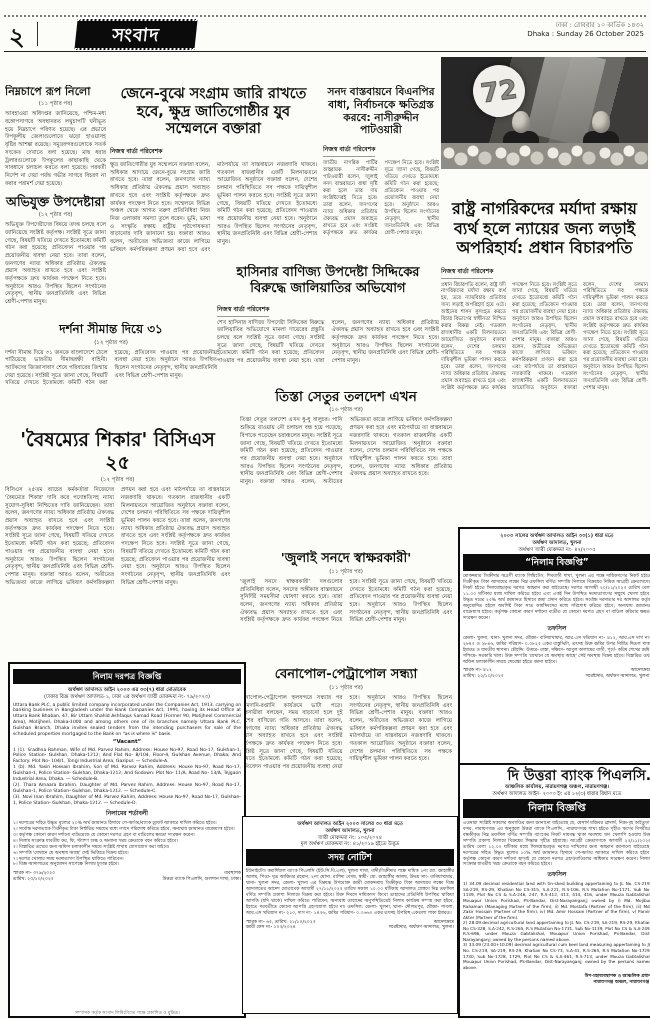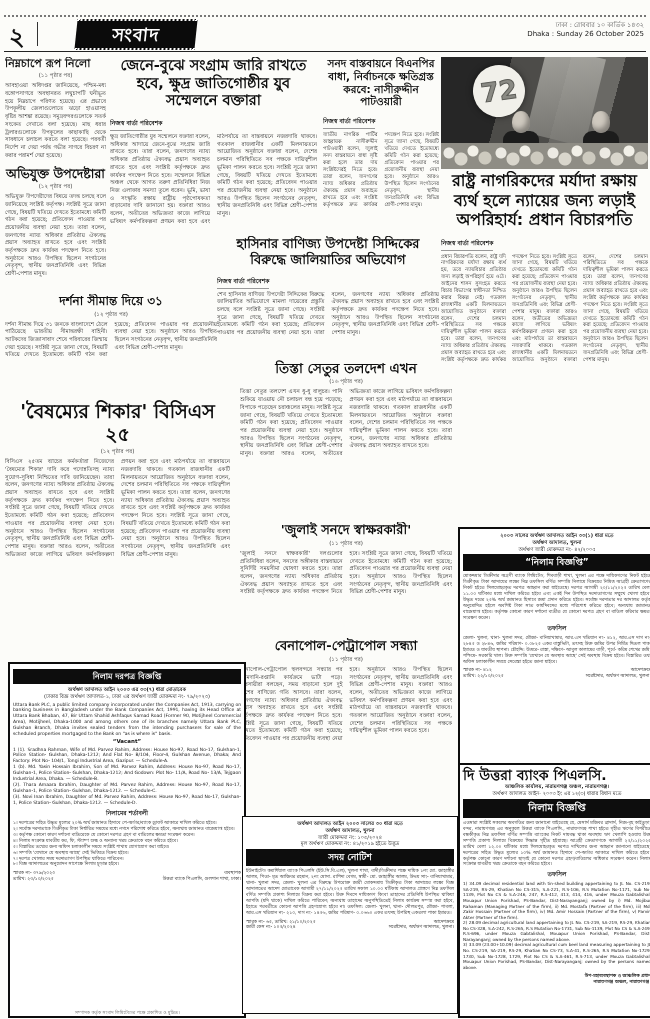--- a/index.html
+++ b/index.html
@@ -1,19 +1,19 @@
 <!DOCTYPE html>
 <html><head>
 <meta charset="utf-8">
 <style>
   html,body{margin:0;padding:0;background:#9a9a9a;}
   .page{position:relative;width:650px;height:1019px;margin:0 auto;background:#fcfcf9;
         font-family:"DejaVu Sans","Liberation Sans",sans-serif;color:#1a1a1a;overflow:hidden;}
   .abs{position:absolute;}
-  .art{overflow:hidden;}
+  .art{overflow:hidden;margin-top:28px;}
   .hl{font-weight:bold;color:#0d0d0d;text-align:center;line-height:1.22;}
   .hl-left{text-align:left;}
   .cont{font-size:5.5px;text-align:center;color:#333;margin:2px 0;}
   .byline{font-size:6px;font-weight:bold;color:#111;margin:2px 0;border-bottom:1px solid #999;display:inline-block;padding-bottom:1px;}
   .body1{font-size:5.5px;line-height:1.4;text-align:justify;color:#2b2b2b;overflow:hidden;word-break:break-word;}
   .body2{font-size:5.5px;line-height:1.4;text-align:justify;color:#2b2b2b;overflow:hidden;word-break:break-word;column-count:2;column-gap:7px;}
   .body3{font-size:5px;line-height:1.38;text-align:justify;color:#2b2b2b;overflow:hidden;word-break:break-word;column-count:3;column-gap:6px;}
   
   .toprule{border-top:2px dotted #777;}
   .solidrule{border-top:1.5px solid #222;}
@@ -25,21 +25,21 @@
   .date-en{font-size:7px;color:#222;}
   
   .adbox{border:2px solid #0d0d0d;background:#fff;padding:3px;overflow:hidden;}
   .adbanner{background:#0d0d0d;color:#fff;text-align:center;font-weight:bold;padding:1px 8px;margin:2px 0;}
   .adline{text-align:center;font-size:5px;line-height:1.35;color:#111;}
   .adline-b{font-weight:bold;}
   .addense{font-size:4.5px;line-height:1.32;text-align:justify;color:#222;word-break:break-word;}
   .pre{white-space:pre-line;}
   .adsub{text-align:center;font-weight:bold;font-size:6px;margin:2px 0 1px;}
   .adsig{display:flex;justify-content:space-between;font-size:4.5px;line-height:1.3;margin-top:3px;color:#111;}
-  .adtitle{text-align:left;font-weight:bold;font-size:14px;color:#0a0a0a;line-height:1.1;}
+  .adtitle{text-align:right;font-weight:bold;font-size:14px;color:#0a0a0a;line-height:1.1;}
   
   .photo{background:linear-gradient(105deg,#262626 0 30%,#4d4c49 30% 55%,#6a6965 55% 78%,#3c3b39 78% 100%);overflow:hidden;}
   .ph-badge{position:absolute;left:32px;top:8px;width:52px;height:52px;border-radius:50%;background:#f1f0ea;
             display:flex;align-items:center;justify-content:center;transform:rotate(-8deg);box-shadow:0 0 6px rgba(0,0,0,.5);}
   .ph-badge span{font-size:26px;font-weight:bold;color:#8a8a84;-webkit-text-stroke:1px #5c5c57;}
   .ph-swath{position:absolute;left:95px;top:-6px;width:60px;height:90px;background:linear-gradient(160deg,#b9b8b2,#7b7a75);transform:rotate(14deg);opacity:.8;}
   .ph-head{position:absolute;width:18px;height:22px;border-radius:50% 50% 46% 46%;background:#cfc9bf;box-shadow:inset -3px -4px 5px rgba(0,0,0,.35);}
   .ph-suit{position:absolute;width:36px;height:18px;border-radius:9px 9px 0 0;background:#1c1c1c;}
   .ph-flowers{position:absolute;left:0;right:0;bottom:0;height:26px;
       background:

